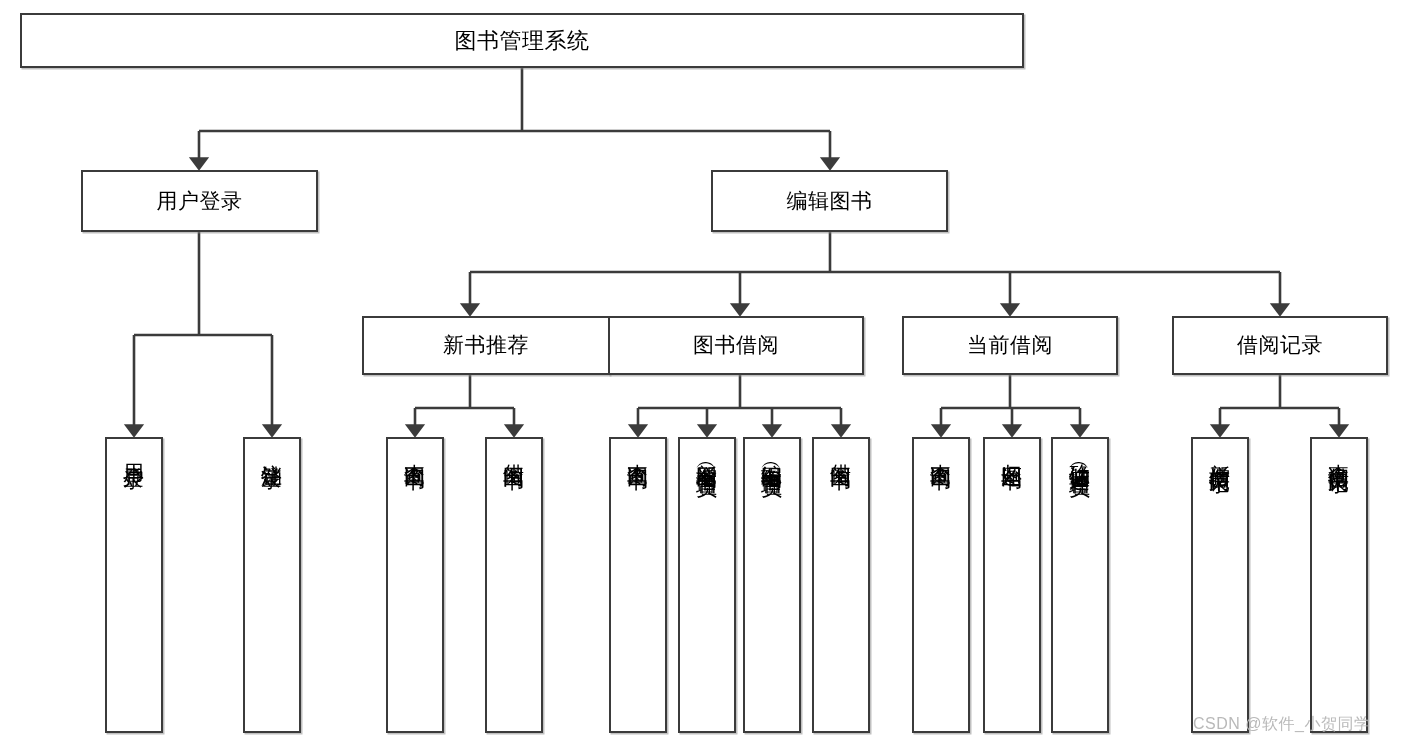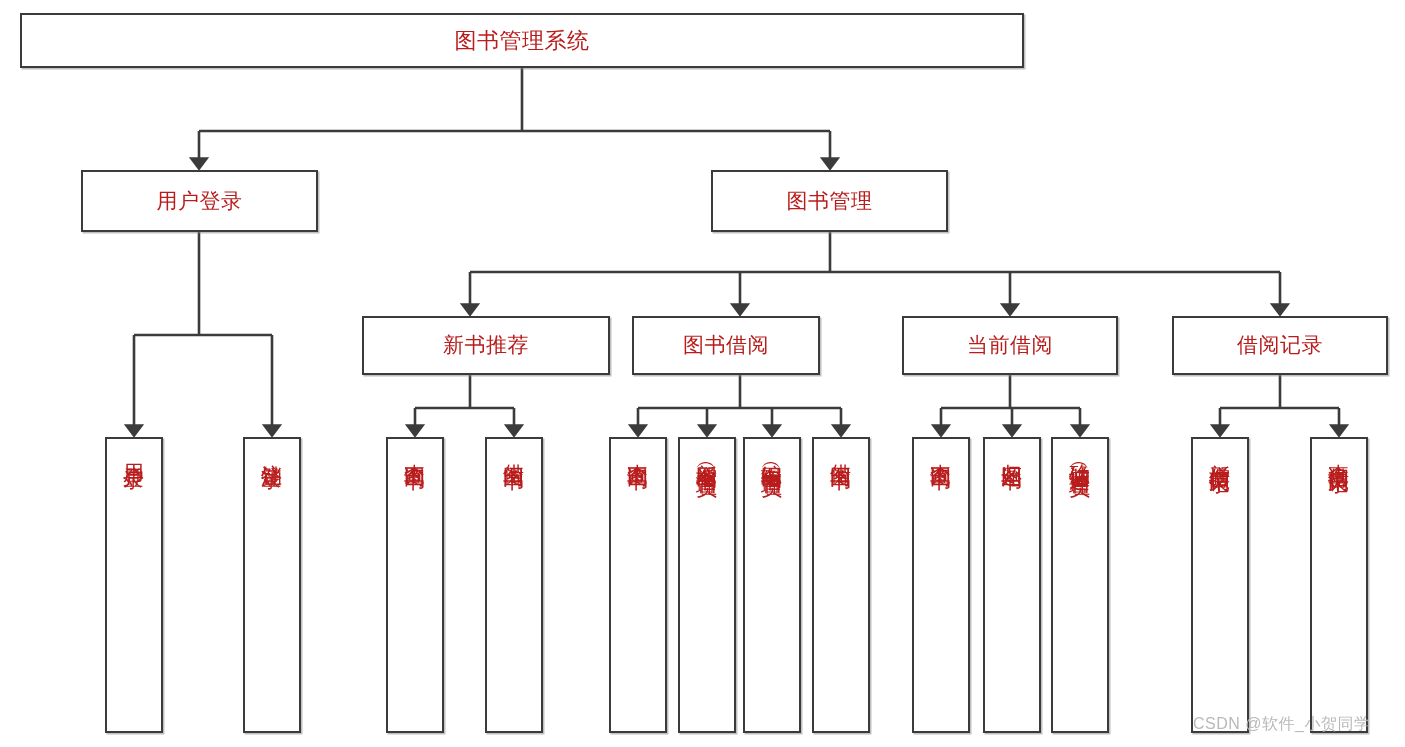--- a/index.html
+++ b/index.html
@@ -38,21 +38,21 @@
     display: flex;
     align-items: center;
     justify-content: center;
     color: #222222;
   }
   .node-label {
     display: block;
     text-align: center;
     line-height: 1.18;
     white-space: nowrap;
-    color: #b91c1c;
+    color: #000000;
   }
   .node.horizontal .node-label {
     font-size: 21px;
     letter-spacing: 0.5px;
   }
   .node.vertical {
     align-items: flex-start;
     padding-top: 8px;
   }
   .node.vertical .node-label {
@@ -133,27 +133,27 @@
   </svg>
 
   <div class="node horizontal root" style="left:20px;top:13px;width:1004px;height:55px;">
     <span class="node-label">图书管理系统</span>
   </div>
 
   <div class="node horizontal" style="left:81px;top:170px;width:237px;height:62px;">
     <span class="node-label">用户登录</span>
   </div>
   <div class="node horizontal" style="left:711px;top:170px;width:237px;height:62px;">
-    <span class="node-label">图书管理</span>
+    <span class="node-label">编辑图书</span>
   </div>
 
   <div class="node horizontal" style="left:362px;top:316px;width:248px;height:59px;">
     <span class="node-label">新书推荐</span>
   </div>
-  <div class="node horizontal" style="left:632px;top:316px;width:188px;height:59px;">
+  <div class="node horizontal" style="left:608px;top:316px;width:256px;height:59px;">
     <span class="node-label">图书借阅</span>
   </div>
   <div class="node horizontal" style="left:1172px;top:316px;width:216px;height:59px;">
     <span class="node-label">借阅记录</span>
   </div>
   <div class="node horizontal" style="left:902px;top:316px;width:216px;height:59px;">
     <span class="node-label">当前借阅</span>
   </div>
 
   <div class="node vertical" style="left:105px;top:437px;width:58px;height:296px;">

